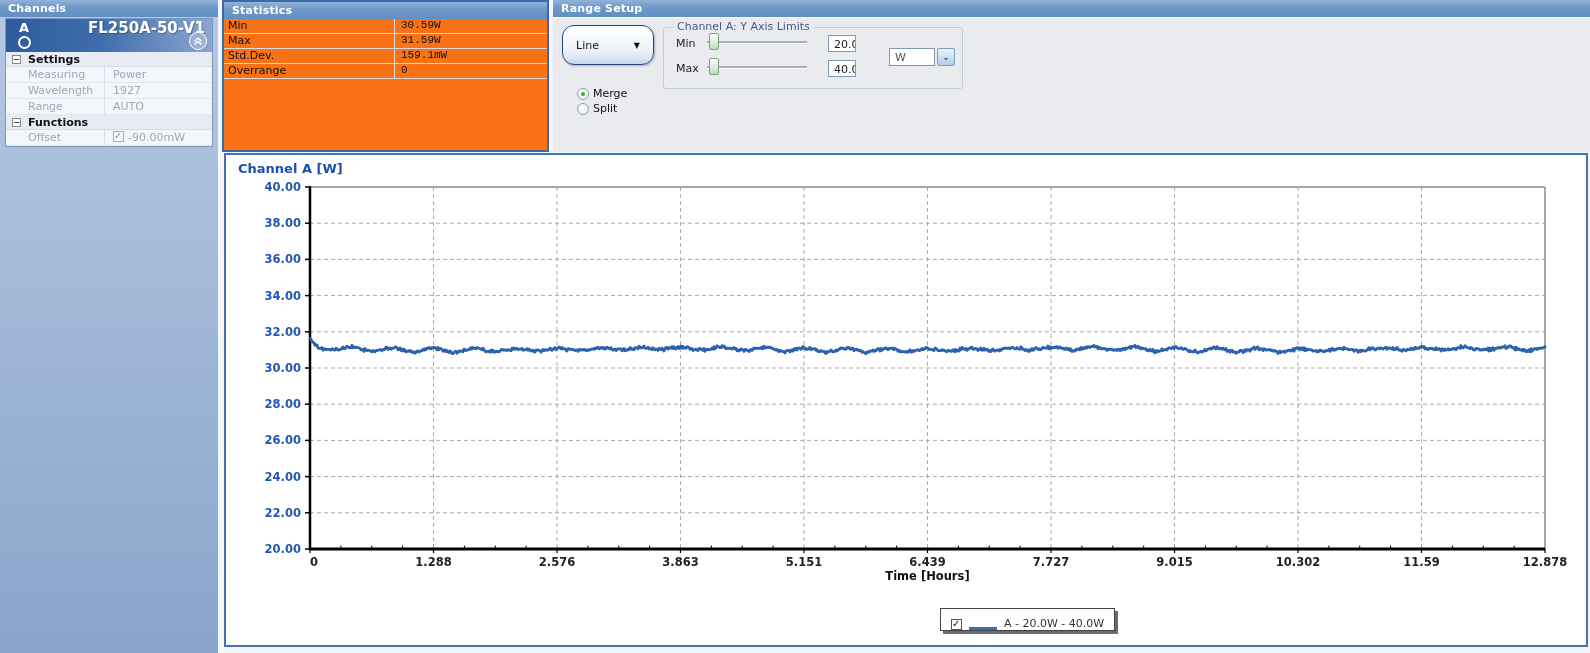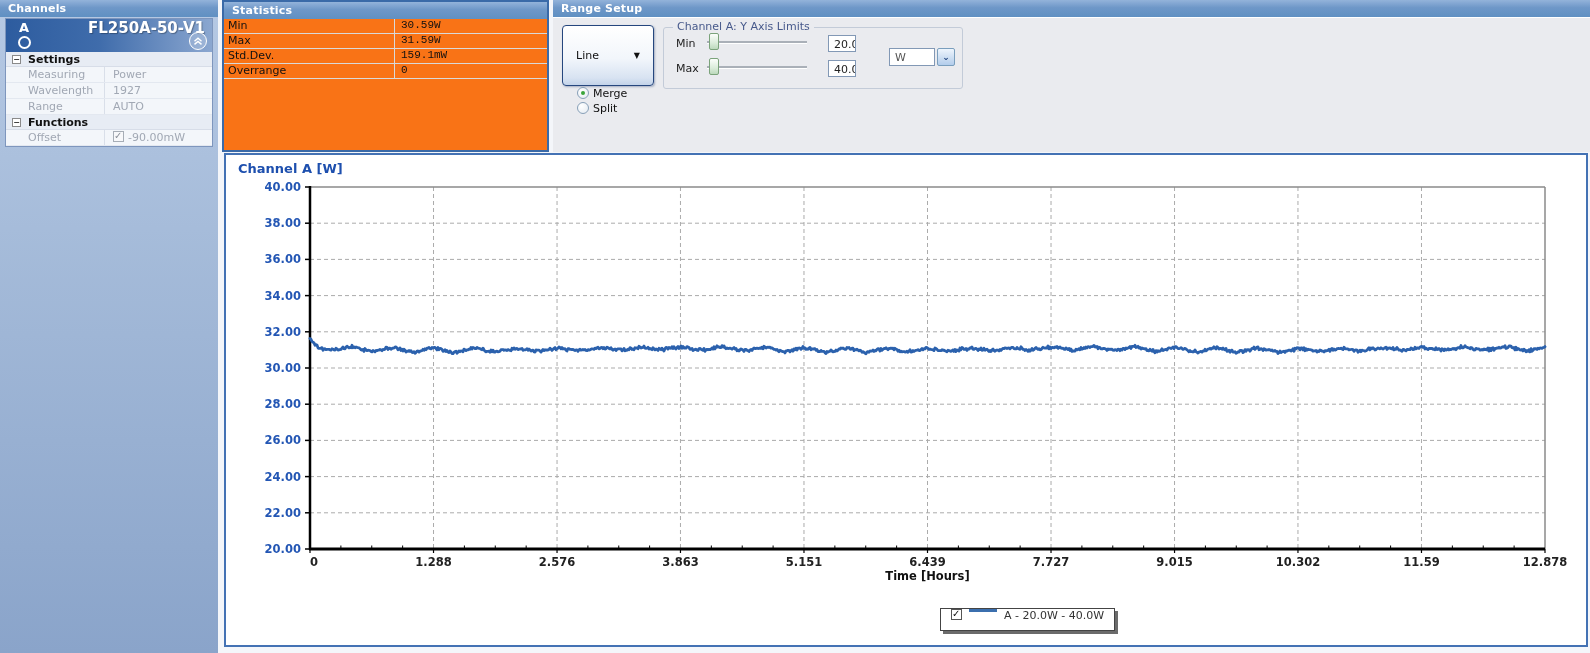--- a/index.html
+++ b/index.html
@@ -36,26 +36,26 @@
   .cb{display:inline-block;width:11px;height:11px;border:1px solid #a6adb6;background:#f7f8fa;position:relative;box-sizing:border-box;}
   .cb.checked::after{content:"✓";position:absolute;left:0px;top:-2px;font-size:10px;color:#8a9099;}
   
   .stats{position:absolute;left:222px;top:0;width:327px;height:152px;border:2px solid #3a6aa8;background:#f97316;box-sizing:border-box;}
   .srow{display:flex;height:14px;border-bottom:1px solid #d9d9d9;}
   .srow .l{width:170px;box-sizing:border-box;padding:0 0 0 4px;color:#111;}
   .srow .v{flex:1;border-left:1px solid #d9d9d9;padding-left:6px;color:#111;font-family:Liberation Mono, monospace;}
   
   .gsetup{position:absolute;left:553px;top:0;width:1037px;height:152px;}
   .gsetup-body{position:absolute;left:0;top:17px;right:0;bottom:0;background:#eaebef;border-top:1px solid #fff;}
-  .line-btn{position:absolute;left:9px;top:7px;width:92px;height:61px;border:1px solid #26477e;border-radius:4px;
+  .line-btn{position:absolute;left:9px;top:7px;width:92px;height:40px;border:1px solid #26477e;border-radius:12px;
     background:linear-gradient(180deg,#ffffff 0%,#f2f6fb 55%,#d8e3f2 88%,#c3d3e9 100%);
     display:flex;align-items:center;justify-content:space-between;padding:16px 13px;box-sizing:border-box;
     font:inherit;color:#111;box-shadow:1px 1px 2px rgba(80,100,140,.45);cursor:pointer;}
   .dd-arrow{font-size:8px;color:#111;}
-  .radio-row{position:absolute;left:24px;display:flex;align-items:flex-start;gap:4px;color:#111;height:13px;}
+  .radio-row{position:absolute;left:24px;display:flex;align-items:flex-end;gap:4px;color:#111;height:13px;}
   .radio{width:12px;height:12px;border-radius:50%;border:1px solid #88a0b8;box-sizing:border-box;
     background:radial-gradient(circle at 35% 30%,#fff,#e3eaf1);position:relative;cursor:pointer;}
   .radio.sel::after{content:"";position:absolute;left:3px;top:3px;width:4px;height:4px;border-radius:50%;background:#3aa43a;}
   .groupbox{position:absolute;left:110px;top:9px;width:298px;height:60px;border:1px solid #c3cbd8;border-radius:3px;}
   .groupbox-label{position:absolute;left:9px;top:-8px;background:#eaebef;padding:0 4px;color:#47598b;}
   .gb-lbl{position:absolute;color:#222;}
   .slider{position:absolute;width:100px;height:18px;}
   .slider-track{position:absolute;left:0;right:0;top:8px;height:2px;background:#aab0b8;border-bottom:1px solid #fff;cursor:pointer;}
   .slider-thumb{position:absolute;top:0;width:10px;height:17px;border:1px solid #7ba37b;border-radius:2px;box-sizing:border-box;
     background:linear-gradient(180deg,#fbfefb,#daecda 60%,#bcd9bc);cursor:pointer;}
@@ -64,21 +64,21 @@
   .combo{position:absolute;left:225px;top:20px;display:flex;gap:2px;}
   .combo-field{width:46px;height:18px;border:1px solid #8298b5;background:#fff;box-sizing:border-box;padding:2px 0 0 5px;color:#555;}
   .combo-btn{width:18px;height:18px;border:1px solid #7a9ebd;border-radius:2px;box-sizing:border-box;cursor:pointer;
     background:linear-gradient(180deg,#eef5fd,#cadcf1 60%,#b3cdec);display:flex;align-items:center;justify-content:center;
     color:#1c3e7a;font-weight:bold;font-size:9px;line-height:9px;}
   
   .chartp{position:absolute;left:224px;top:153px;width:1364px;height:494px;border:2px solid #4472b4;background:#fff;box-sizing:border-box;}
   .chart-title{position:absolute;left:12px;top:6px;font-weight:bold;font-size:13px;color:#1d4fae;}
   #plot{position:absolute;left:0;top:0;}
   .legend{position:absolute;left:714px;top:453px;height:21px;border:1px solid #444;background:#fff;
-    box-shadow:3px 3px 0 rgba(70,70,70,.8);display:flex;align-items:flex-start;gap:7px;padding:0 10px;}
+    box-shadow:3px 3px 0 rgba(70,70,70,.8);display:flex;align-items:flex-end;gap:7px;padding:0 10px;}
   .cb2{display:inline-block;width:11px;height:11px;border:1px solid #555;background:#fff;position:relative;box-sizing:border-box;cursor:pointer;}
   .cb2.checked::after{content:"✓";position:absolute;left:0px;top:-2px;font-size:10px;color:#111;}
   .legend-line{width:28px;height:3px;background:#3b6fae;}
   .legend-label{color:#333;}
 </style>
 </head>
 <body>
 
 <div class="sidebar">
   <div class="phead">Channels</div>

